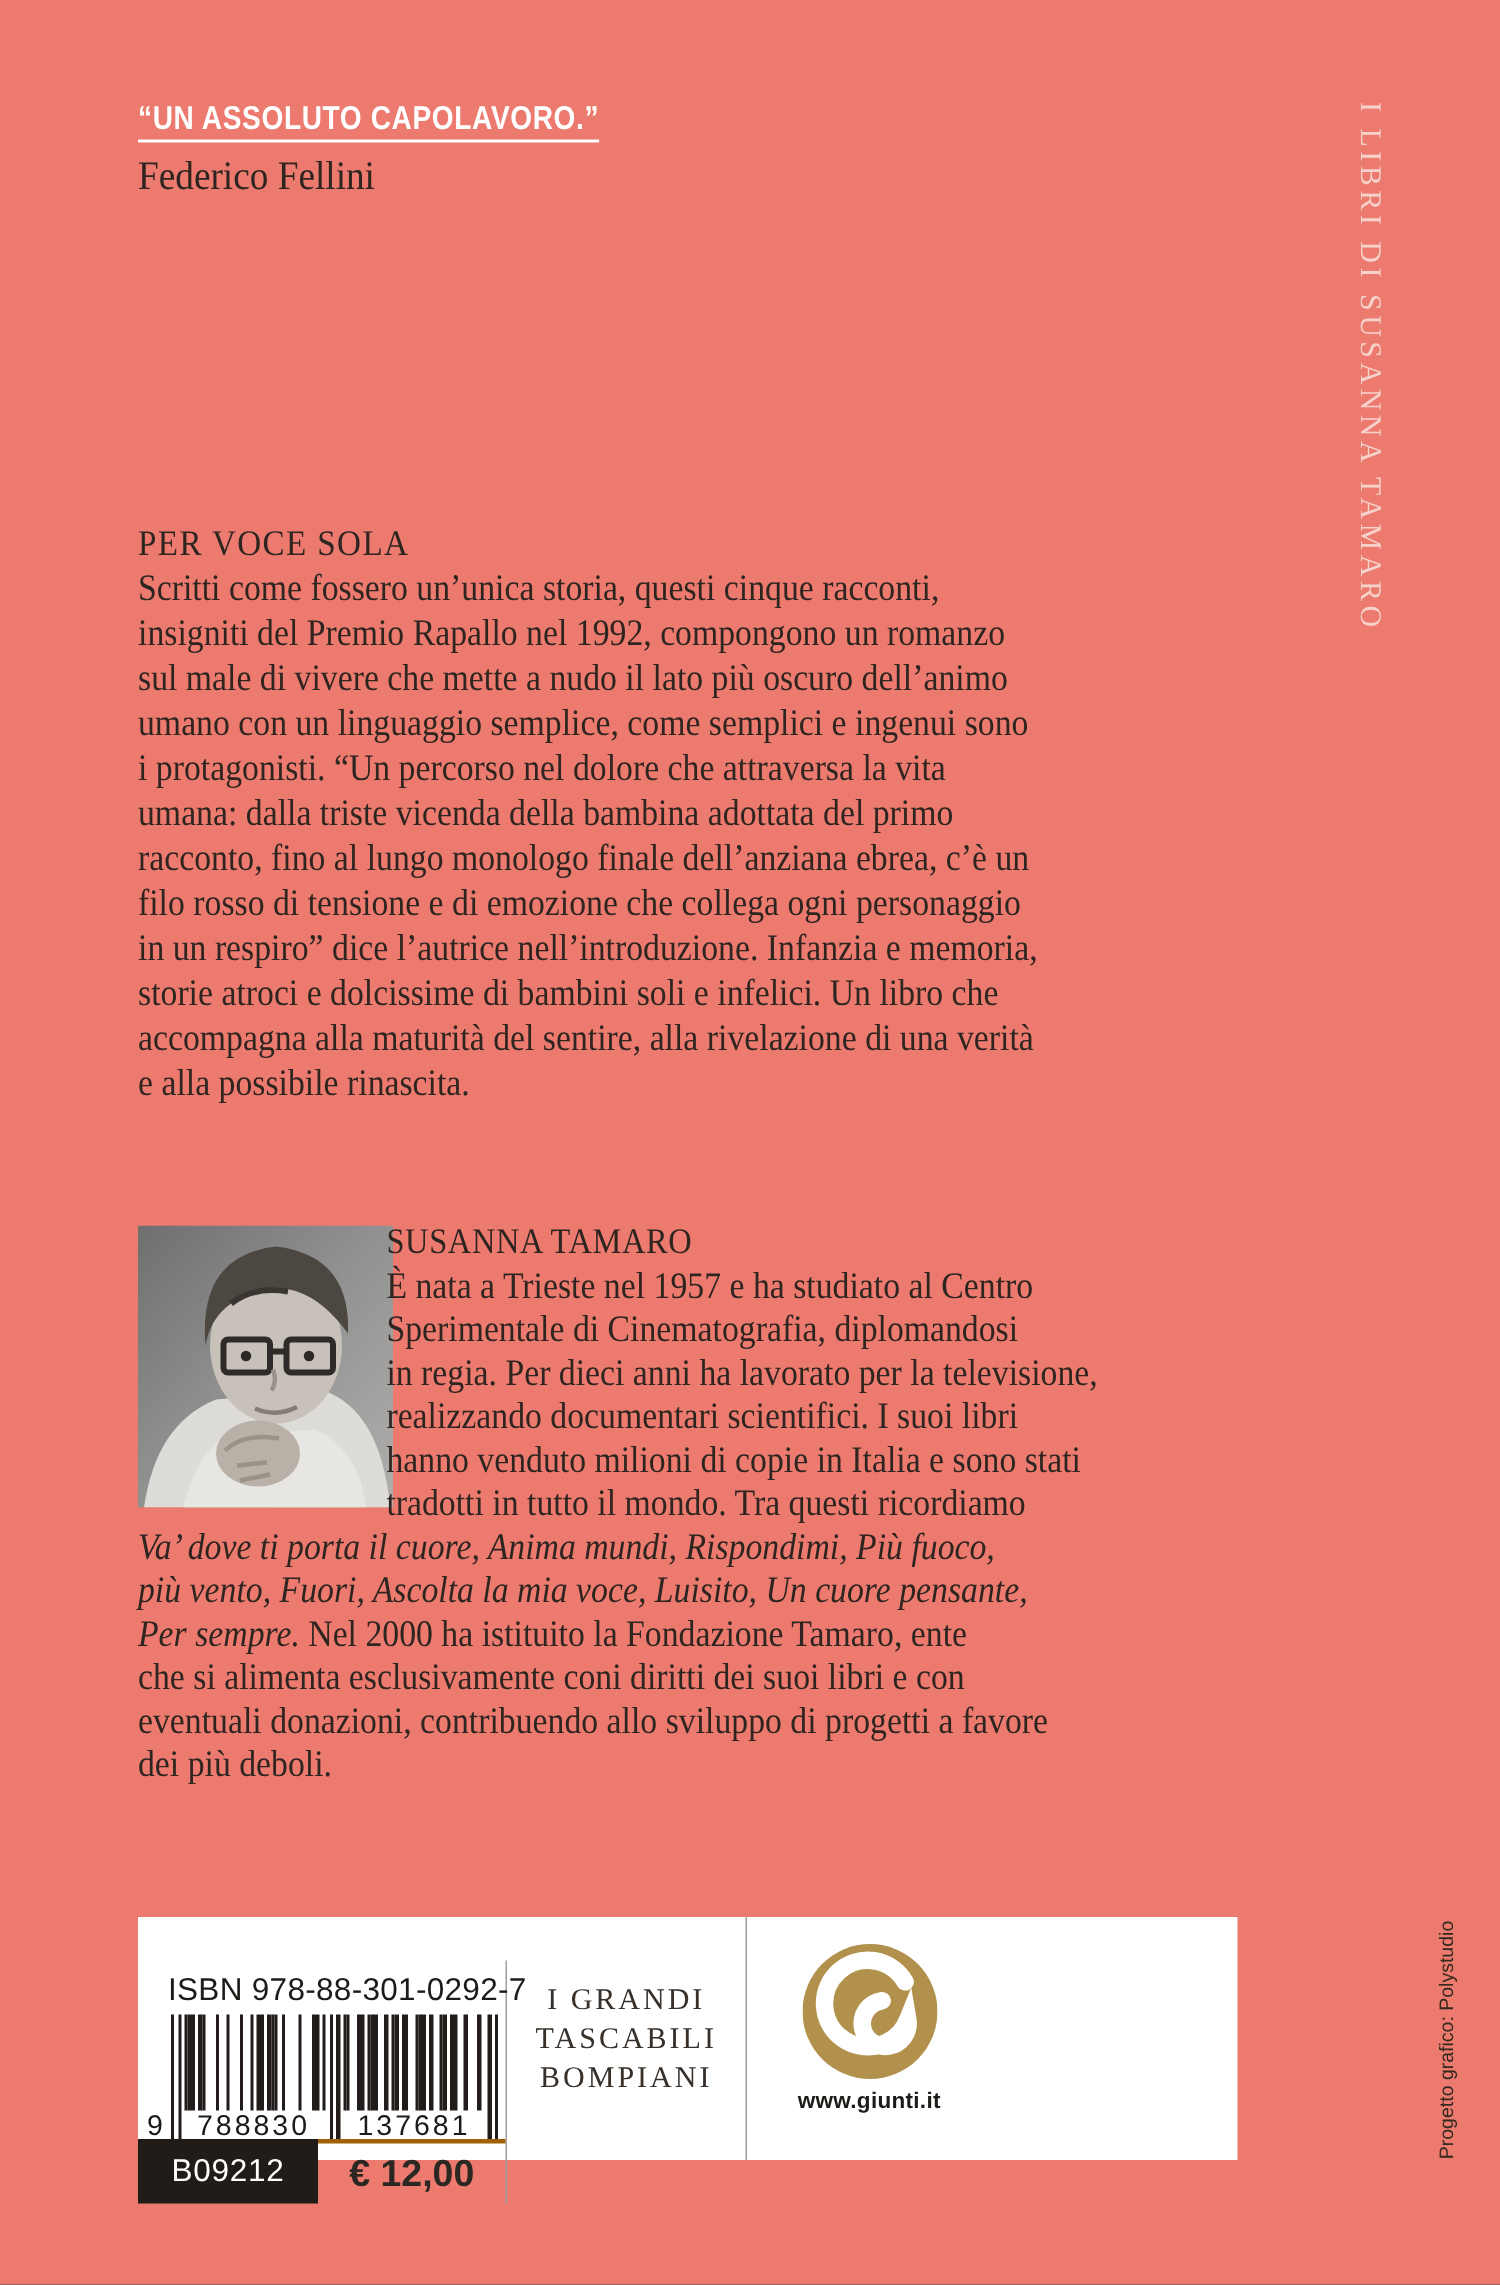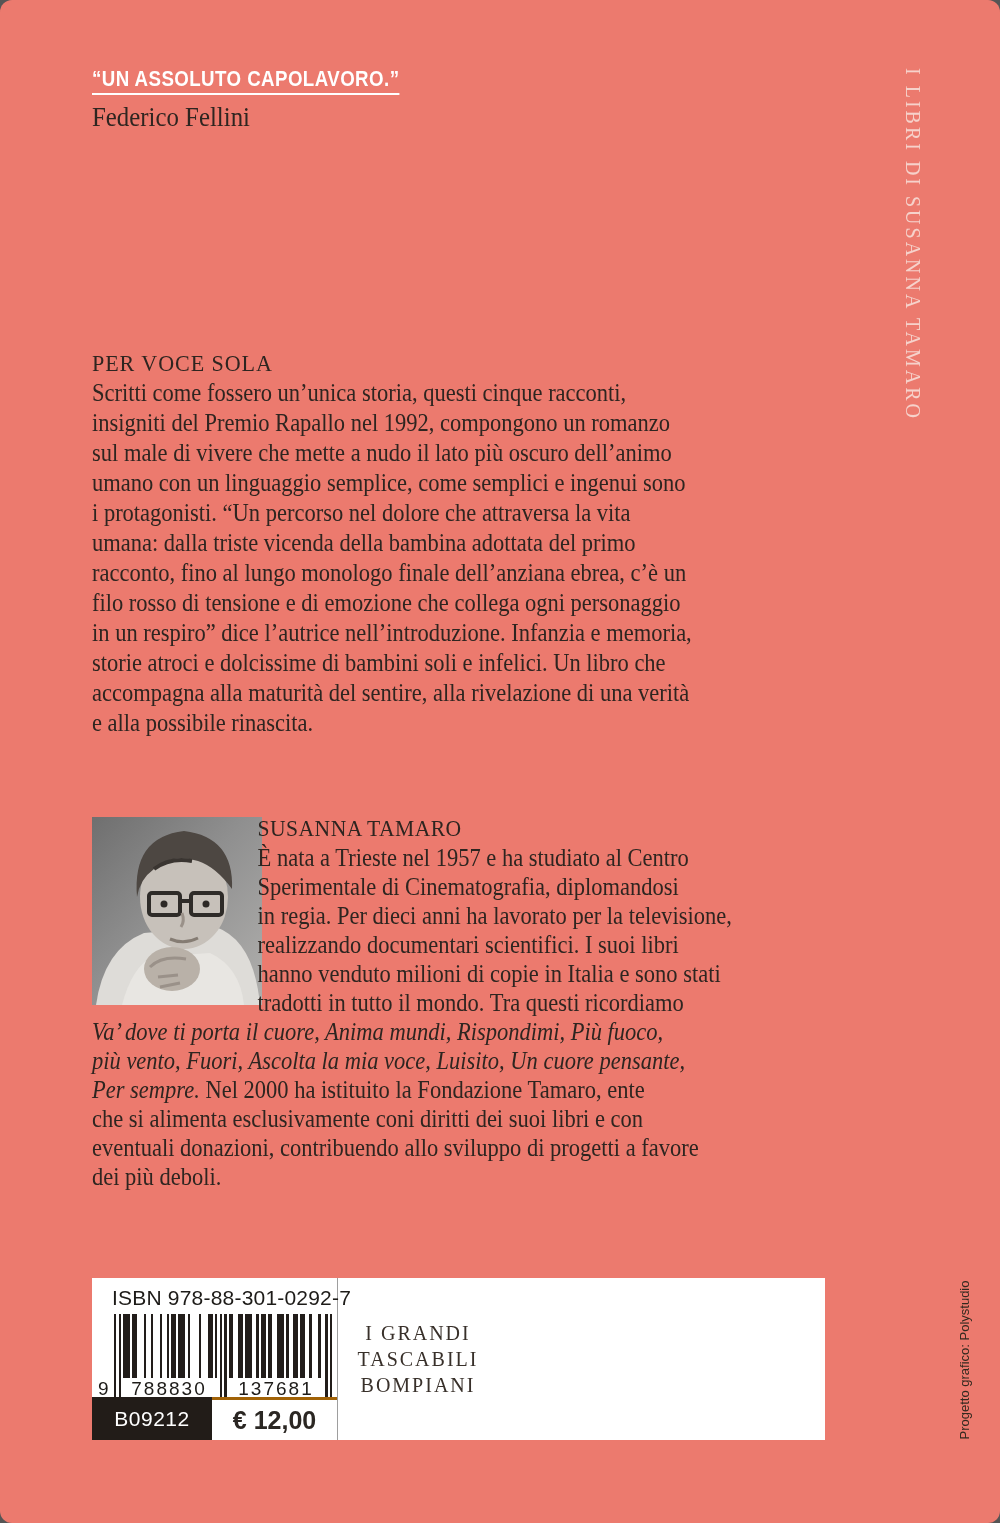--- a/index.html
+++ b/index.html
@@ -3,21 +3,20 @@
 <meta charset="utf-8">
 <style>
   html,body{margin:0;padding:0;background:#555;}
   #cover{
     position:relative;
     width:1000px;height:1523px;
     background:#ec7a6e;
     overflow:hidden;
     font-family:"Liberation Serif", serif;
     color:#2e2520;
-    border-radius:12px;
   }
   
   .praise-quote{
     position:absolute;left:92px;top:66px;
     font-family:"Liberation Sans", sans-serif;
     font-weight:bold;font-size:22px;letter-spacing:.5px;
     color:#fff;white-space:nowrap;
     text-decoration:underline;text-decoration-thickness:2px;text-underline-offset:7px;
     transform:scaleX(.85);transform-origin:0 50%;
   }
@@ -59,21 +58,21 @@
   .bio .name{font-size:24px;letter-spacing:.5px;}
   .bio .it{font-style:italic;}
   
   .strip{
     position:absolute;left:92px;top:1278px;width:733px;height:162px;
     background:#fff;display:flex;
     font-family:"Liberation Sans", sans-serif;
   }
   .sec{position:relative;height:100%;border-right:1px solid #9e9e9e;box-sizing:border-box;}
   .sec:last-child{border-right:none;}
-  .sec-barcode{width:246px;}
+  .sec-barcode{width:246px;margin-top:29px;}
   .sec-imprint{width:160px;}
   .sec-bompiani{width:164px;}
   .sec-giunti{width:163px;}
   .isbn{
     margin-top:8px;padding-left:20px;
     font-size:21px;letter-spacing:.2px;color:#1d1b18;white-space:nowrap;
   }
   .barcode-block{position:relative;margin:4px 0 0 22px;width:219px;height:90px;}
   .bars{display:flex;align-items:flex-start;height:84px;}
   .bars .m{flex:none;width:2.3px;height:64px;}
@@ -293,18 +292,25 @@
 
     <div class="sec sec-imprint">
       <div class="imprint">
         <div>I GRANDI</div>
         <div>TASCABILI</div>
         <div>BOMPIANI</div>
       </div>
     </div>
 
 
+    <div class="sec sec-giunti">
+      <svg class="logo" viewBox="0 0 100 100" aria-hidden="true">
+        <circle cx="50" cy="50" r="50" fill="#b2914c"></circle>
+        <path d="M76 28 A32 32 0 1 0 78 56 A17 17 0 1 1 59 42" fill="none" stroke="#fff" stroke-width="13" stroke-linecap="round"></path>
+      </svg>
+      <div class="logo-url">www.giunti.it</div>
+    </div>
 
   </div>
 
   <div class="credits">Progetto grafico: Polystudio</div>
 
 </div>
 
 </body></html>

